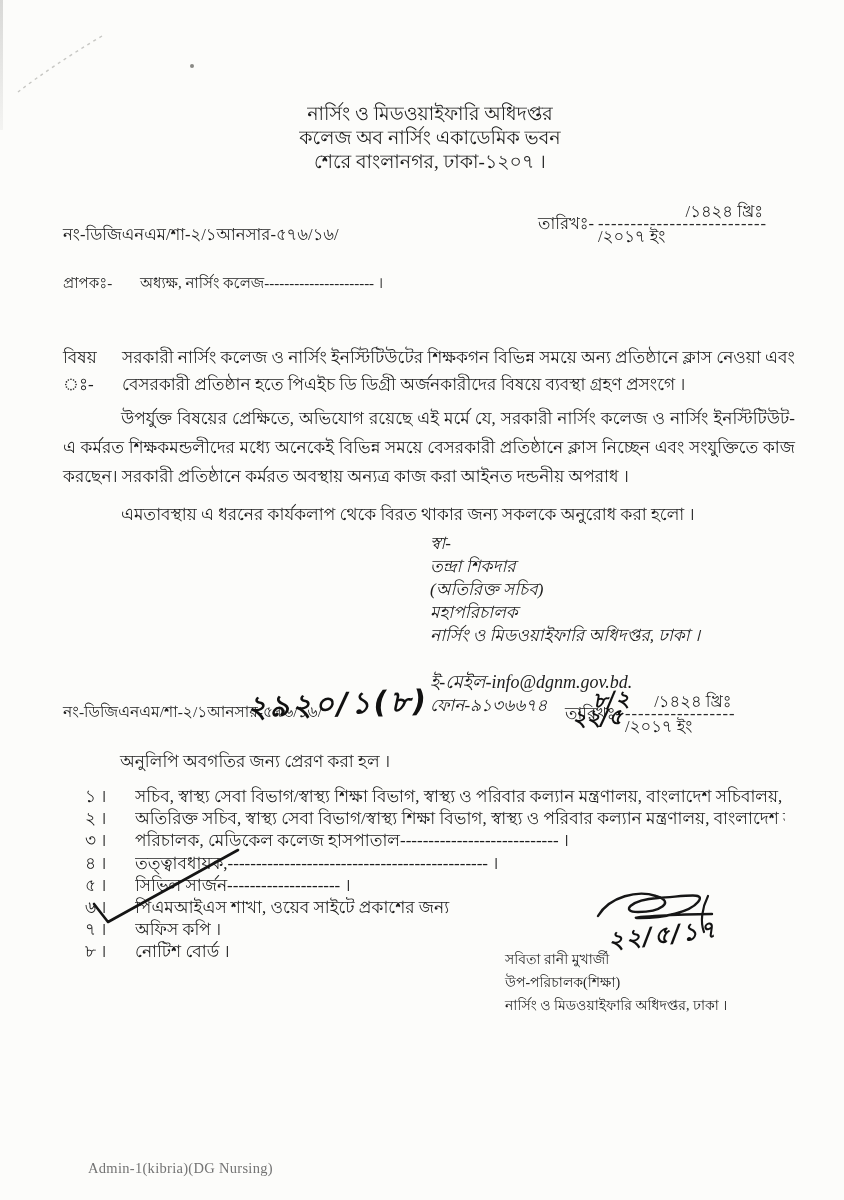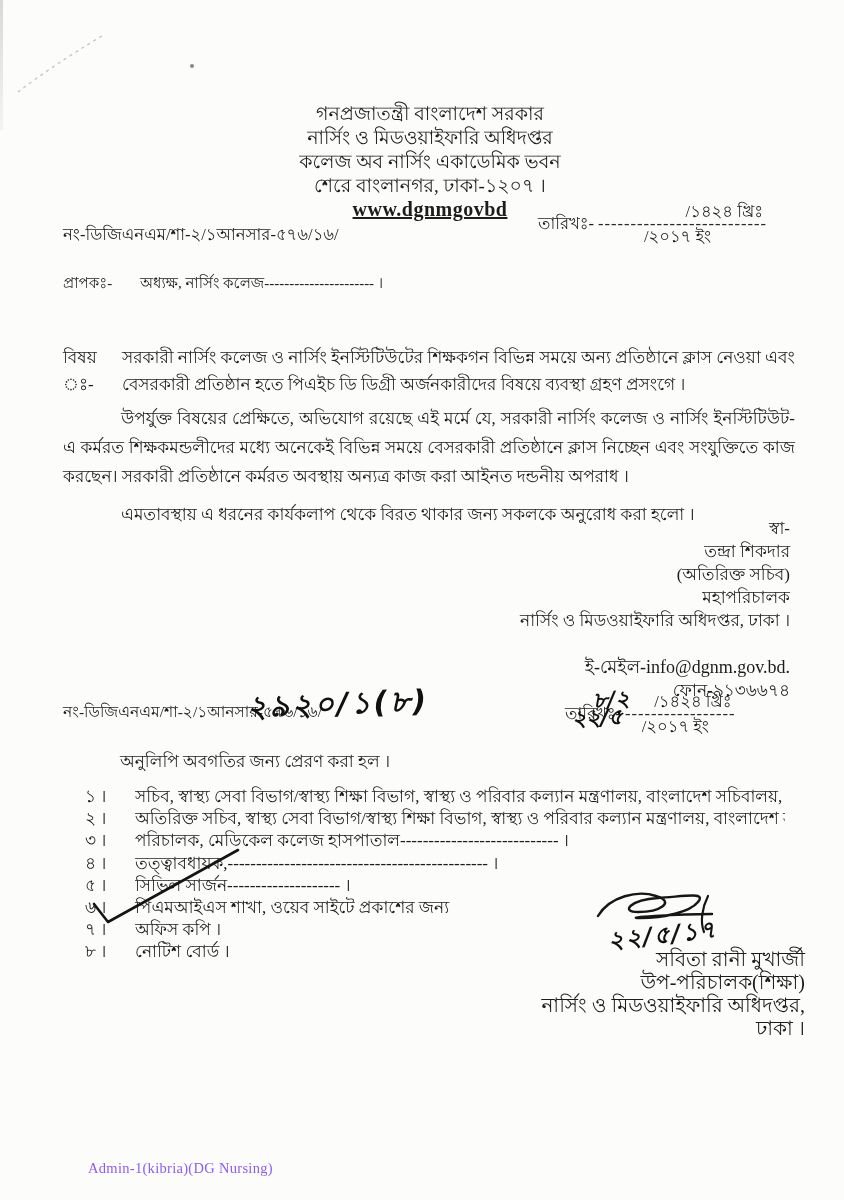--- a/index.html
+++ b/index.html
@@ -23,21 +23,21 @@
   .memo{font-size:16.5px;white-space:nowrap;}
   .memo1{left:63px;top:222px;}
   .memo2{left:63px;top:700px;font-size:15.5px;}
   .date-block{display:flex;align-items:center;font-size:16.5px;}
   .date1{left:538px;top:202px;}
   .date2{left:565px;top:692px;}
   .date-label{margin-right:4px;white-space:nowrap;}
   .frac{display:inline-block;}
   .frac .t{display:block;text-align:right;line-height:19px;padding-right:4px;}
   .frac .m{display:block;line-height:6px;letter-spacing:1px;color:#2a2a2a;}
-  .frac .b{display:block;text-align:center;line-height:19px;padding-right:10px;}
+  .frac .b{display:block;text-align:left;line-height:19px;padding-right:10px;}
   
   .hand{
     font-family:"DejaVu Sans","Liberation Serif",sans-serif;
     font-style:italic;font-weight:bold;color:#111;
     white-space:nowrap;
   }
   .hand-memo{left:247px;top:680px;font-size:30px;letter-spacing:3px;transform:rotate(-2deg);}
   .hand-d-top{left:593px;top:682px;font-size:22px;transform:rotate(-4deg);}
   .hand-d-bot{left:572px;top:700px;font-size:22px;transform:rotate(-2deg);}
   .hand-sign-date{left:608px;top:916px;font-size:24px;transform:rotate(-6deg);letter-spacing:2px;}
@@ -48,54 +48,50 @@
   .recipient .ind{width:77px;flex:none;}
   
   .subject{left:63px;top:344px;width:735px;font-size:17px;line-height:27px;display:flex;}
   .subject .lbl{width:59px;flex:none;}
   .subject .txt{flex:1;}
   
   .para{left:63px;width:732px;font-size:17px;line-height:29px;text-align:justify;text-indent:58px;}
   .para1{top:404px;}
   .para2{top:500px;}
   
-  .signatory{left:430px;top:517px;width:360px;text-align:right;font-size:17px;line-height:23px;}
+  .signatory{left:430px;top:532px;width:360px;text-align:left;font-size:17px;line-height:23px;font-style:italic;}
   .signatory .email{font-size:18px;margin-top:24px;}
-  .signatory2{left:505px;top:948px;width:300px;text-align:right;font-size:20px;line-height:23px;}
+  .signatory2{left:505px;top:948px;width:300px;text-align:left;font-size:14px;line-height:23px;}
   
   .copy-head{left:120px;top:748px;font-size:17px;}
   .copy-list{left:85px;top:786px;width:700px;font-size:17px;line-height:22.2px;}
   .copy-list .item{display:flex;}
   .copy-list .no{width:50px;flex:none;}
   .copy-list .tx{flex:1;white-space:nowrap;overflow:hidden;}
   
-  .footer{left:88px;top:1160px;font-size:14.5px;color:#8b5cf6;letter-spacing:.3px;}
+  .footer{left:88px;top:1160px;font-size:14.5px;color:#737373;letter-spacing:.3px;}
   
   .edge-strip{left:0;top:0;width:3px;height:130px;background:linear-gradient(#c9c9c7,#f0f0ee);opacity:.7;}
   svg{display:block;}
 </style>
 </head>
 <body>
 
 <div class="page">
 
   <div class="abs edge-strip"></div>
   <svg class="abs" style="left:10px;top:20px;" width="200" height="90">
     <path d="M8,72 C30,55 60,35 92,16" stroke="#b9b9b5" stroke-width="1.4" fill="none" stroke-dasharray="3,4" opacity="0.8"></path>
     <circle cx="182" cy="46" r="2" fill="#6b6b66" opacity="0.8"></circle>
   </svg>
 
   <div class="abs letterhead">
-    <div>গনপ্রজাতন্ত্রী বাংলাদেশ সরকার</div>
     <div>নার্সিং ও মিডওয়াইফারি অধিদপ্তর</div>
     <div>কলেজ অব নার্সিং একাডেমিক ভবন</div>
     <div>শেরে বাংলানগর, ঢাকা-১২০৭ ।</div>
-  </div>
-  <div class="abs website">
-    <span>www.dgnmgovbd</span>
   </div>
 
   <div class="abs memo memo1">নং-ডিজিএনএম/শা-২/১আনসার-৫৭৬/১৬/</div>
   <div class="abs date-block date1">
     <span class="date-label">তারিখঃ-</span>
     <span class="frac">
       <span class="t">/১৪২৪ খ্রিঃ</span>
       <span class="m">--------------------------</span>
       <span class="b">/২০১৭ ইং</span>
     </span>

